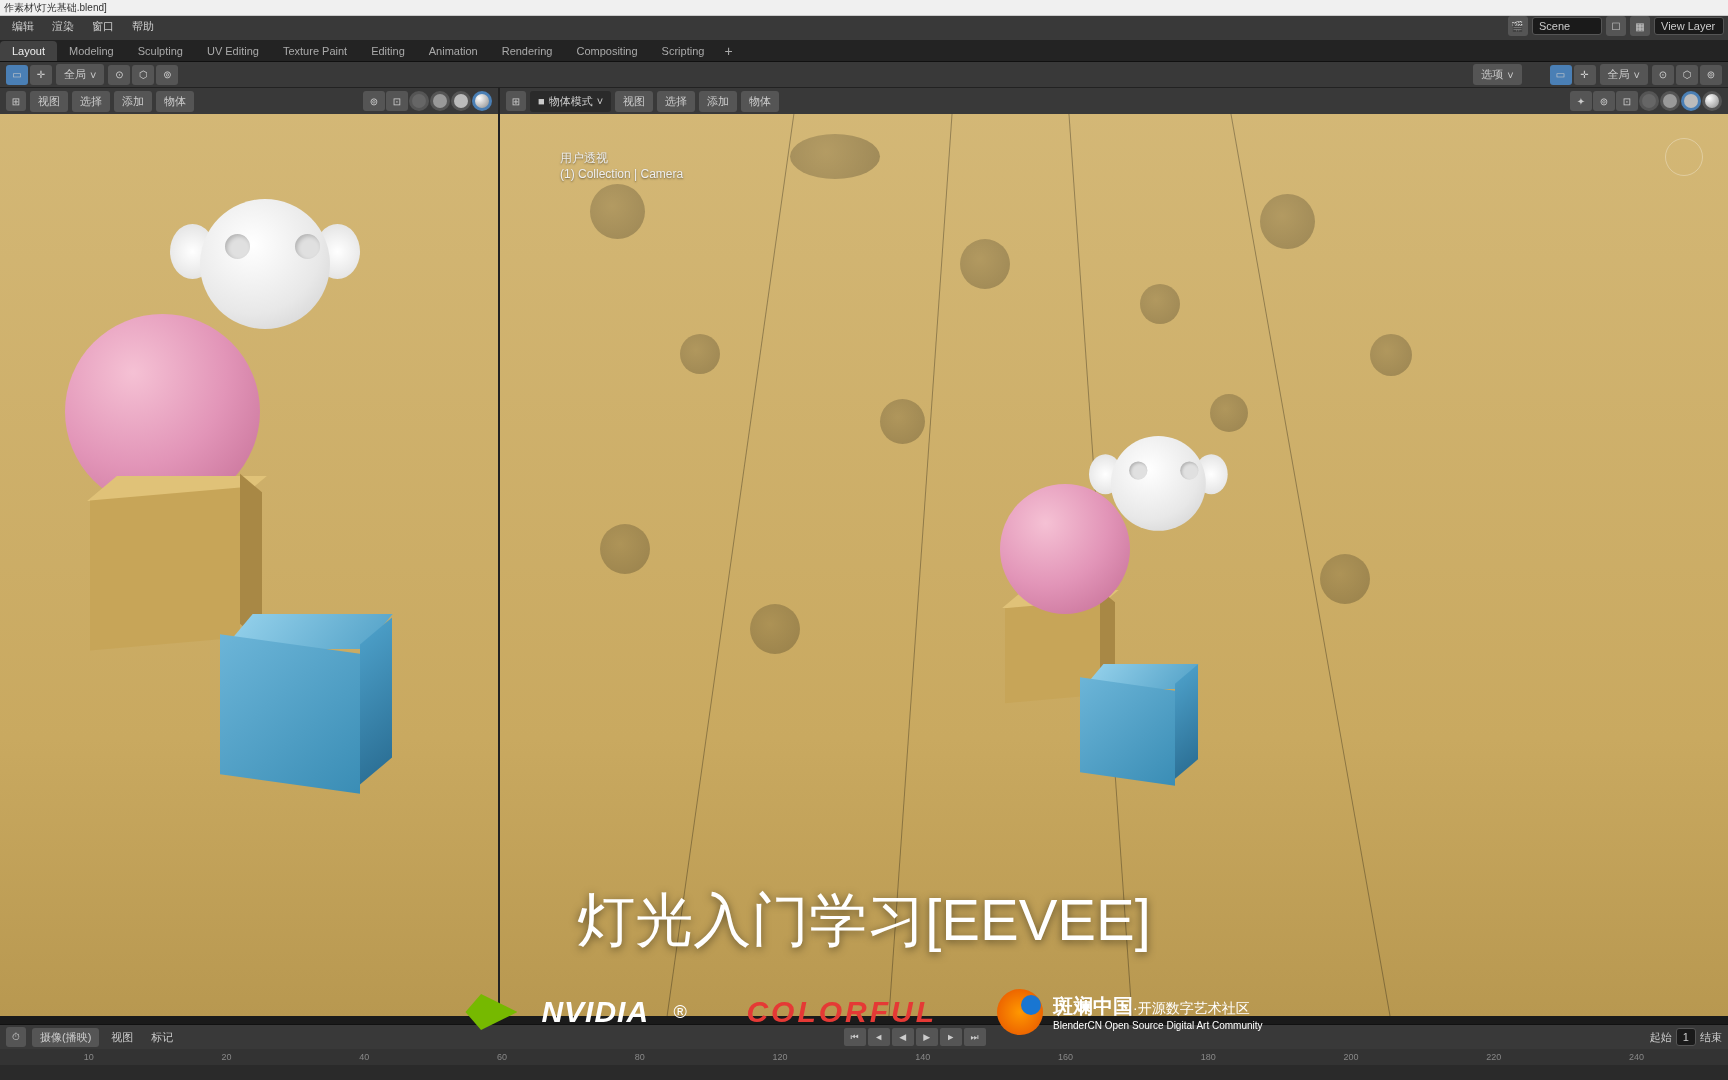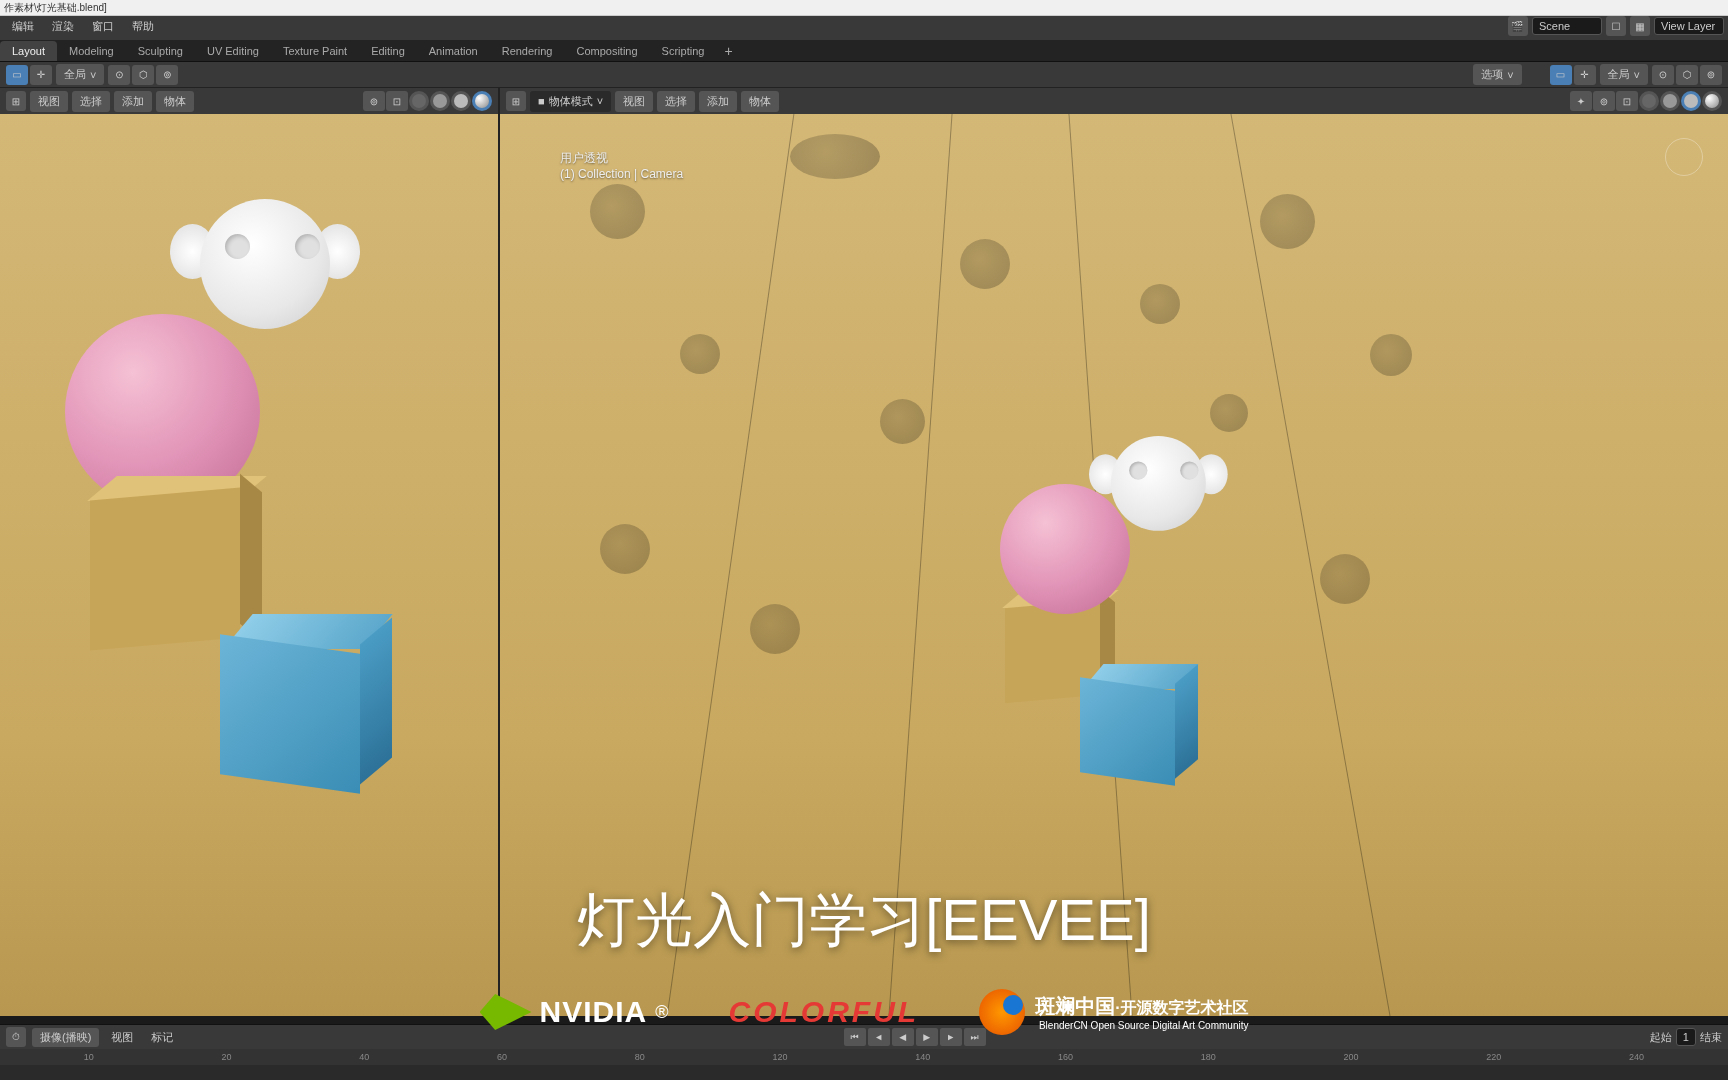--- a/index.html
+++ b/index.html
@@ -81,21 +81,21 @@
 .blue-cube-r .bc-side { position: absolute; width: 23px; height: 95px; background: linear-gradient(180deg, #4a9cc5, #2d7298); right: 12px; transform: skewY(-40deg); top: -10px; }
 
 .mh-right { position: absolute; left: 572px; top: 288px; transform: scale(0.73); }
 
 .gizmo-3d { position: absolute; right: 20px; top: 45px; width: 48px; height: 48px; z-index: 5; }
 .gizmo-circle { width: 38px; height: 38px; border: 1px solid rgba(255,255,255,0.3); border-radius: 50%; position: absolute; top: 5px; left: 5px; }
 
 .overlay-title { position: absolute; bottom: 120px; left: 50%; transform: translateX(-50%); font-size: 58px; color: #fff; font-weight: 400; text-shadow: 0 2px 8px rgba(0,0,0,0.5); white-space: nowrap; z-index: 50; }
 
 .sponsor-bar { position: absolute; bottom: 36px; left: 0; right: 0; height: 64px; display: flex; align-items: center; justify-content: center; gap: 60px; z-index: 50; }
-.nvidia-logo { display: flex; align-items: center; gap: 8px; }
+.nvidia-logo { display: flex; align-items: center; gap: 24px; font-style: italic; }
 .nvidia-eye { width: 52px; height: 36px; background: #76b900; clip-path: polygon(0 50%, 30% 0, 100% 50%, 30% 100%); }
 .nvidia-text { color: #fff; font-size: 30px; font-weight: bold; letter-spacing: 1px; }
 .colorful-text { color: #e53935; font-size: 30px; font-weight: bold; letter-spacing: 3px; font-style: italic; }
 .blendercn { display: flex; align-items: center; gap: 10px; }
 .bcn-icon { width: 46px; height: 46px; background: radial-gradient(circle, #ff9800, #e65100); border-radius: 50%; position: relative; }
 .bcn-icon::after { content: ''; position: absolute; width: 20px; height: 20px; background: #1976d2; border-radius: 50%; top: 6px; right: 2px; }
 .bcn-text { color: #fff; }
 .bcn-main { font-size: 20px; font-weight: bold; }
 .bcn-sub { font-size: 10px; text-align: right; }
 
@@ -305,21 +305,21 @@
 <div class="sponsor-bar">
   <div class="nvidia-logo">
     <div class="nvidia-eye"></div>
     <span class="nvidia-text">NVIDIA</span>
       <span style="color:#fff;font-size:18px">®</span>
   </div>
   <div class="colorful-text">COLORFUL</div>
   <div class="blendercn">
     <div class="bcn-icon"></div>
     <div class="bcn-text">
-      <div class="bcn-main"><span>斑斓中国</span><span style="font-size:16px;font-weight:bold">·开源数字艺术社区</span></div>
+      <div class="bcn-main"><span>斑斓中国</span><span style="font-size:14px;font-weight:normal">·开源数字艺术社区</span></div>
       <div class="bcn-sub">BlenderCN Open Source Digital Art Community</div>
     </div>
   </div>
 </div>
 
 <div class="timeline">
   <div class="tl-header">
     <div class="icon-btn">⏱</div>
     <div class="tl-label">摄像(播映)</div>
     <span style="padding:0 6px;cursor:pointer">视图</span>

